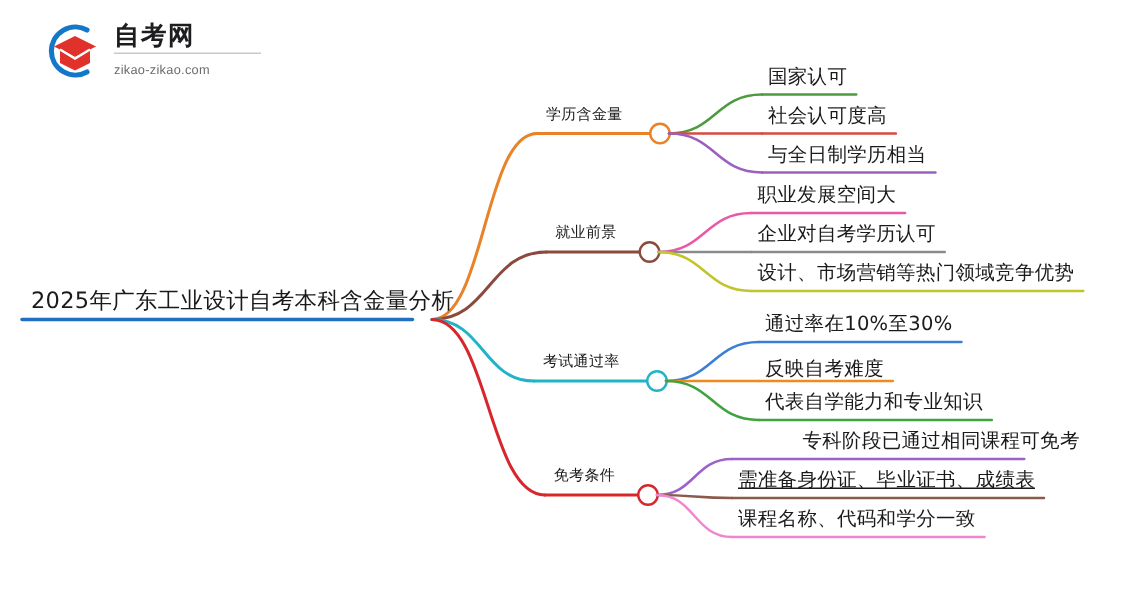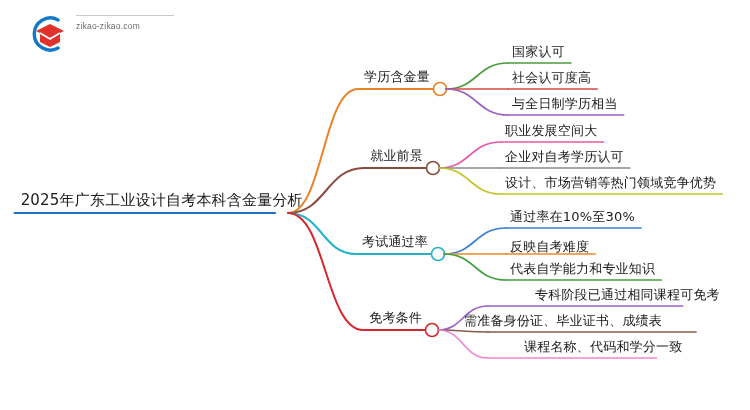--- a/index.html
+++ b/index.html
@@ -78,21 +78,21 @@
     white-space: nowrap;
     color: #1a1a1a;
     font-family: "DejaVu Sans", sans-serif;
   }
   .root-label {
     font-size: 15px;
     line-height: 18px;
     letter-spacing: 0.2px;
   }
   .branch-label {
-    font-size: 13px;
+    font-size: 10px;
     line-height: 17px;
     letter-spacing: 0.2px;
   }
   .leaf-label {
     font-size: 13px;
     line-height: 17px;
     letter-spacing: 0.2px;
   }
 
   
@@ -103,20 +103,21 @@
 <div id="mindmap-root">
 
   <div id="logo">
     <svg id="logo-mark" viewBox="0 0 44 40">
       <path d="M30 6 A16 16 0 1 0 30 34" fill="none" stroke="#1478c8" stroke-width="3.4" stroke-linecap="round"></path>
       <path d="M22 10 L36 17 L22 24 L8 17 Z" fill="#e0312b"></path>
       <path d="M12 19 L12 28 L22 33 L32 28 L32 19 L22 25 Z" fill="#e0312b"></path>
       <path d="M12 19 L22 25 L32 19" fill="none" stroke="#ffffff" stroke-width="1.6"></path>
     </svg>
     <div id="logo-text-block">
+      <div id="logo-title">自考网</div>
       <div id="logo-rule"></div>
       <div id="logo-sub">zikao-zikao.com</div>
     </div>
   </div>
 
   <svg id="connectors" viewBox="0 0 750 410">
       <path d="M14.640625,213 L275,213" fill="none" stroke="#1f6fc4" stroke-width="2.2" stroke-linecap="round"></path>
       <path d="M288,213 C323,213 323,89 358,89" fill="none" stroke="#e8832a" stroke-width="2" stroke-linecap="round"></path>
       <path d="M358,89 L433,89" fill="none" stroke="#e8832a" stroke-width="2" stroke-linecap="round"></path>
       <circle cx="440" cy="89" r="6.5" fill="#ffffff" stroke="#e8832a" stroke-width="1.6"></circle>
@@ -164,17 +165,17 @@
       <div class="node-label branch-label" style="left: 370.188px; top: 147px;">就业前景</div>
       <div class="node-label leaf-label" style="left: 505px; top: 122px;">职业发展空间大</div>
       <div class="node-label leaf-label" style="left: 505px; top: 148px;">企业对自考学历认可</div>
       <div class="node-label leaf-label" style="left: 505px; top: 174px;">设计、市场营销等热门领域竞争优势</div>
       <div class="node-label branch-label" style="left: 362px; top: 233px;">考试通过率</div>
       <div class="node-label leaf-label" style="left: 510px; top: 208px;">通过率在10%至30%</div>
       <div class="node-label leaf-label" style="left: 510px; top: 238px;">反映自考难度</div>
       <div class="node-label leaf-label" style="left: 510px; top: 260px;">代表自学能力和专业知识</div>
       <div class="node-label branch-label" style="left: 369.188px; top: 309px;">免考条件</div>
       <div class="node-label leaf-label" style="left: 492px; top: 286px; margin-left: 43px;">专科阶段已通过相同课程可免考</div>
-      <div class="node-label leaf-label" style="left: 464px; top: 312px;">需准备身份证、毕业证书、成绩表</div>
-      <div class="node-label leaf-label" style="left: 492px; top: 338px; margin-left: 32px;">课程名称、代码和学分一致</div>
+      <div class="node-label leaf-label" style="left: 492px; top: 312px; text-decoration: underline;">需准备身份证、毕业证书、成绩表</div>
+      <div class="node-label leaf-label" style="left: 492px; top: 338px;">课程名称、代码和学分一致</div>
     </div>
 
 </div>
 
 </body></html>

